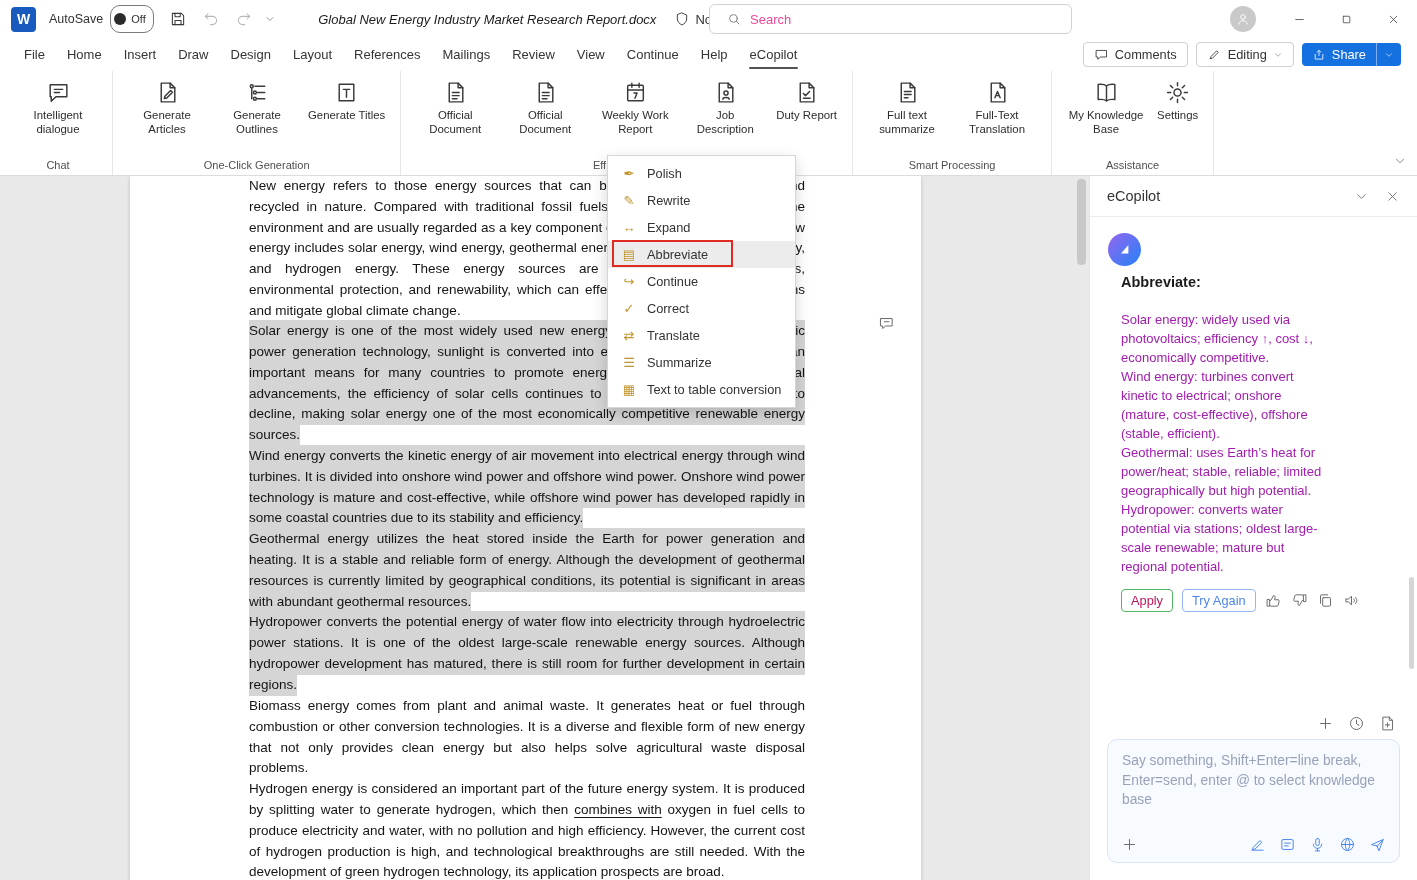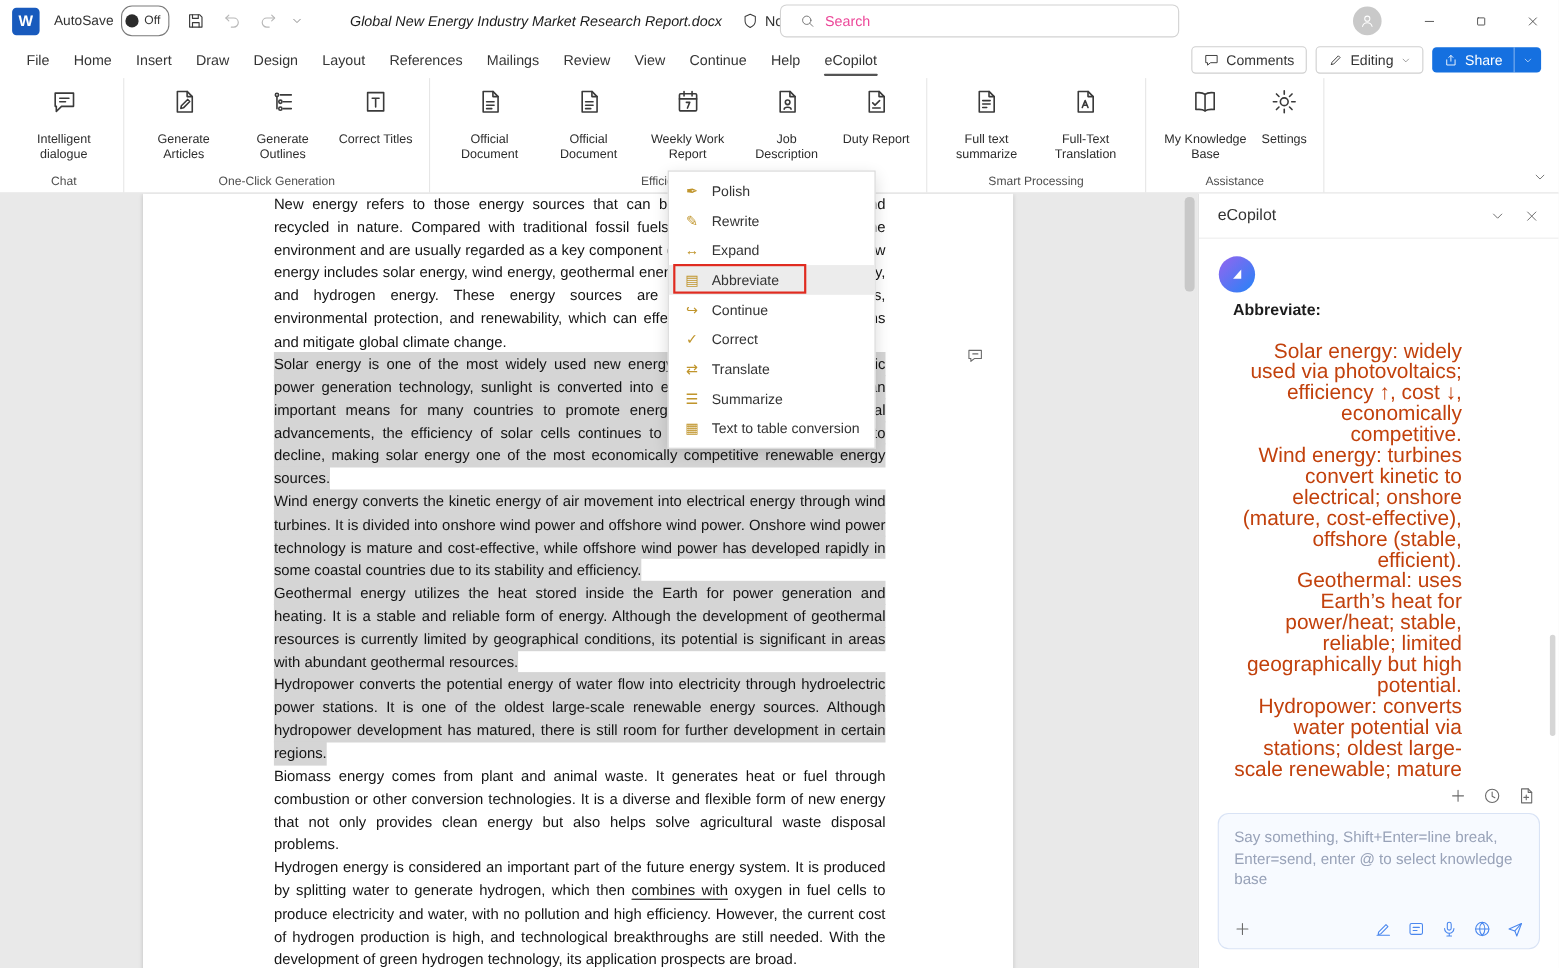--- a/index.html
+++ b/index.html
@@ -44,21 +44,21 @@
   .share-main{display:flex;align-items:center;gap:6px;padding:4px 10px;font-size:12.8px;}
   .share-main .svgi{width:14px;height:14px;}
   .share-caret{display:flex;align-items:center;padding:0 7px;border-left:1px solid rgba(255,255,255,.45);}
   .share-caret .svgi{width:10px;height:10px;}
 
   
   .ribbon{position:absolute;top:71px;left:0;right:0;height:105px;background:#fff;border-bottom:1px solid #dcdcdc;}
   #ribbon-groups{display:flex;height:100%;padding-left:4px;}
   .rgroup{display:flex;flex-direction:column;border-right:1px solid #e6e6e6;padding:4px 10px 0;}
   .rbuttons{display:flex;flex:1;align-items:flex-start;gap:2px;}
-  .rbtn{max-width:88px;display:flex;flex-direction:column;align-items:center;gap:16px;padding:5px 5px 2px;border-radius:3px;}
+  .rbtn{max-width:88px;display:flex;flex-direction:column;align-items:center;gap:4px;padding:5px 5px 2px;border-radius:3px;}
   .rbtn.active{background:#e7e7e7;}
   .ricon{width:25px;height:25px;}
   .rlabel{font-size:11.4px;line-height:13.5px;text-align:center;color:#2c2c2c;}
   .rchev{display:inline-block;width:9px;height:9px;margin-left:3px;vertical-align:-1px;}
   .glabel{font-size:11px;color:#4f4f4f;text-align:center;padding:3px 2px 4px;white-space:nowrap;}
   .ribbon-collapse{position:absolute;right:10px;bottom:7px;width:14px;height:14px;}
 
   
   .menu{position:absolute;left:607px;top:155px;width:189px;background:#fff;border:1px solid #d6d6d6;box-shadow:0 5px 14px rgba(0,0,0,.16);padding:4px 0;z-index:60;}
   .mitem{height:27px;display:flex;align-items:center;gap:10px;padding:0 10px 0 13px;font-size:12.8px;color:#333;white-space:nowrap;}
@@ -81,21 +81,21 @@
   .panel-header{height:41px;display:flex;align-items:center;padding:0 17px;border-bottom:1px solid #ededed;flex:0 0 41px;}
   .panel-title{font-size:14.5px;color:#333;}
   .panel-header-icons{margin-left:auto;display:flex;gap:16px;align-items:center;}
   .panel-header-icons .svgi{width:15px;height:15px;}
   .panel-body{flex:1;position:relative;padding:16px 18px 0;overflow:hidden;}
   .msg-row{display:flex;flex-direction:column;}
   .ai-avatar{flex:0 0 33px;width:33px;height:33px;border-radius:50%;background:linear-gradient(135deg,#8a68f0 10%,#2f80f6 90%);display:flex;align-items:center;justify-content:center;}
   .ai-avatar svg{width:17px;height:17px;}
   .msg-col{margin-left:13px;width:208px;}
   .msg-title{font-size:14.5px;font-weight:bold;color:#1c1c1c;line-height:33px;}
-  .msg-text{margin-top:11px;font-size:19px;line-height:19px;color:#c2410c;text-align:right;}
+  .msg-text{margin-top:11px;font-size:13px;line-height:19px;color:#a21caf;}
   .actions{display:flex;align-items:center;gap:9px;margin-top:13px;width:240px;}
   .btn-apply{border:1px solid #53b564;color:#be185d;border-radius:4px;padding:3px 9px;font-size:12.8px;background:#fff;white-space:nowrap;}
   .btn-try{border:1px solid #93b6f2;color:#4d86ee;border-radius:4px;padding:3px 9px;font-size:12.8px;background:#fff;white-space:nowrap;}
   .act-icon{width:17px;height:17px;}
   .panel-scrollbar{position:absolute;right:3px;top:360px;width:5px;height:92px;background:#d6d6d6;border-radius:3px;}
   .panel-footer{flex:0 0 172px;display:flex;flex-direction:column;background:#fff;}
   .tool-row{display:flex;justify-content:flex-end;gap:14px;padding:7px 21px 5px;}
   .tool-row .svgi{width:17px;height:17px;}
   .input-card{margin:2px 17px 0;height:124px;border:1px solid #d9e3f5;background:#f7faff;border-radius:10px;position:relative;}
   .input-placeholder{padding:11px 14px;width:300px;font-size:13.8px;line-height:19.5px;color:#98a2b8;}
@@ -252,21 +252,21 @@
                 <circle cx="9.5" cy="18" r="1.4"></circle>
                 <path d="M6.5 7.5V18"></path>
               </svg></span>
             <span class="rlabel">Generate Outlines</span>
           </div>
           <div class="rbtn">
             <span class="ricon svgi"><svg viewBox="0 0 24 24">
                 <path d="M5 4h14v16H5z"></path>
                 <path d="M9 9h6M12 9v7.5"></path>
               </svg></span>
-            <span class="rlabel">Correct Titles</span>
+            <span class="rlabel">Generate Titles</span>
           </div>
         </div>
         <div class="glabel">One-Click Generation</div>
       </div>
       <div class="rgroup">
         <div class="rbuttons">
           <div class="rbtn">
             <span class="ricon svgi"><svg viewBox="0 0 24 24">
                 <path d="M6 3h8.5L19 7.5V21H6z"></path>
                 <path d="M14.5 3v4.5H19M9 12h6.5M9 15h6.5M9 18h4.5"></path>

